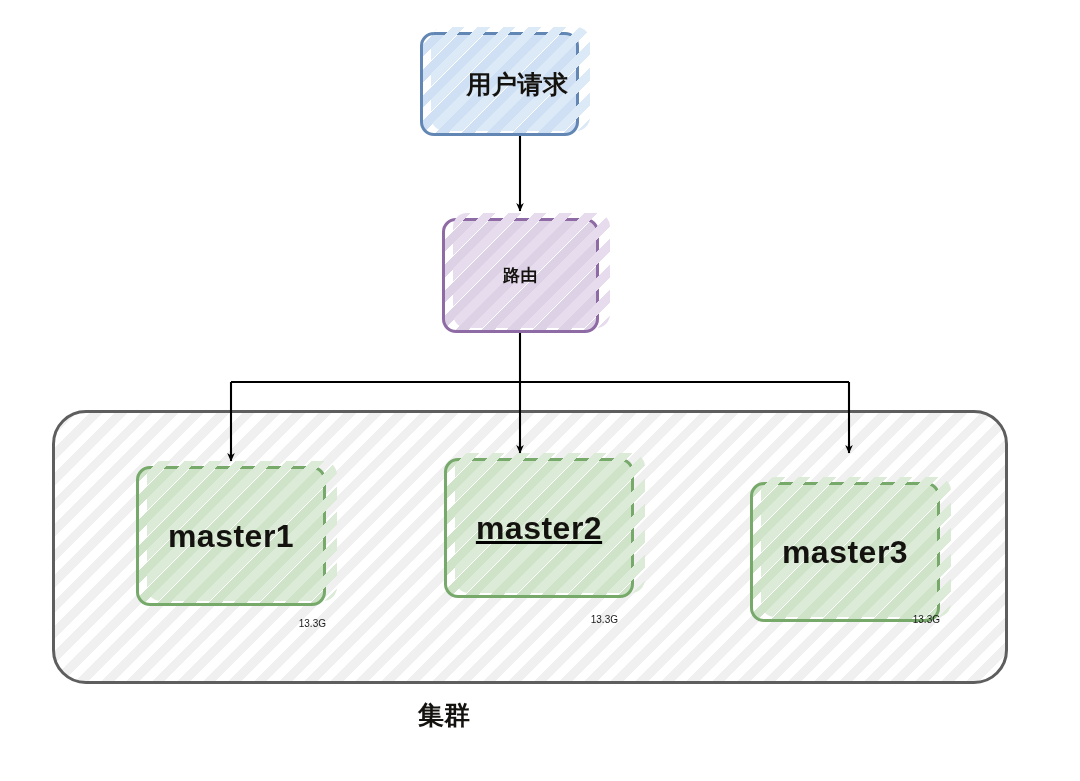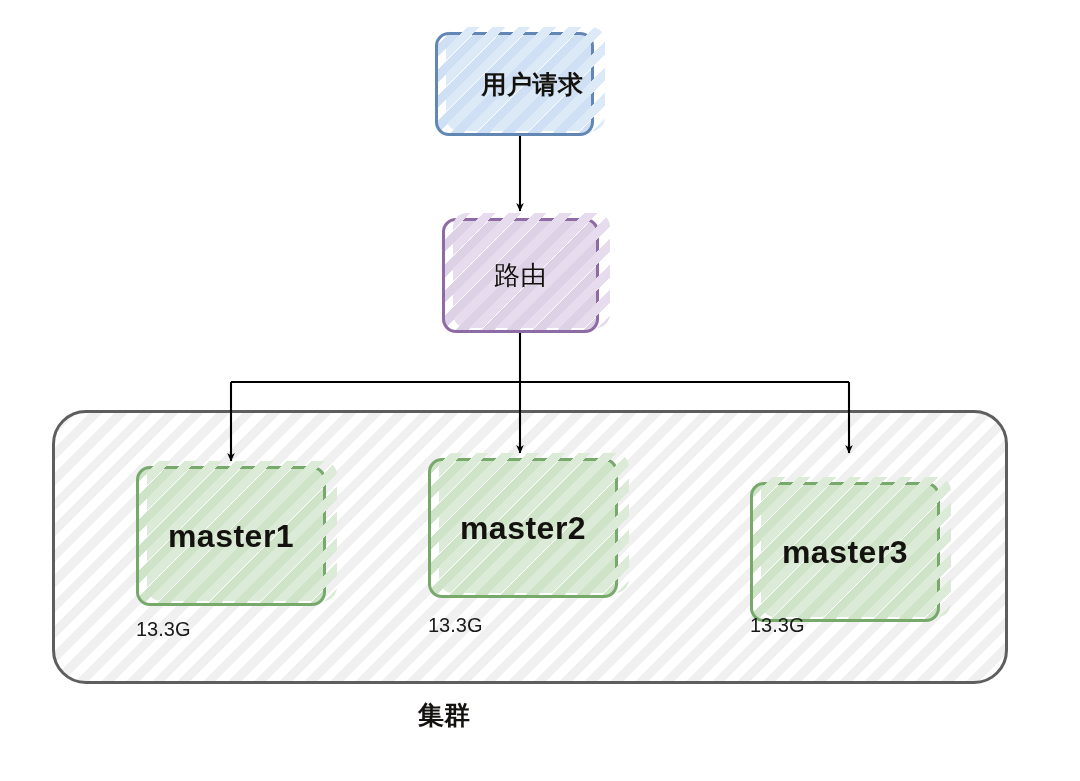--- a/index.html
+++ b/index.html
@@ -29,21 +29,21 @@
   }
   .node .node-label {
     position: relative;
     z-index: 3;
     color: #14120f;
     letter-spacing: 0.5px;
   }
 
   
   #node-user-request {
-    left: 435px;
+    left: 420px;
     top: 32px;
     width: 159px;
     height: 104px;
     border: 3px solid #6287b5;
     border-radius: 14px;
     background-color: #ffffff;
     background-image: repeating-linear-gradient(
       -45deg,
       #cfe0f4 0px,
       #cfe0f4 9px,
@@ -85,22 +85,22 @@
     background-color: #ffffff;
     background-image: repeating-linear-gradient(
       -45deg,
       #ddd1e6 0px,
       #ddd1e6 9px,
       #ffffff 9px,
       #ffffff 18px
     );
   }
   #node-routing .node-label {
-    font-size: 26px;
-    font-weight: 400;
+    font-size: 17px;
+    font-weight: 700;
   }
   .hatch-bleed-purple {
     position: absolute;
     left: 8px;
     top: -8px;
     width: 157px;
     height: 115px;
     border-radius: 14px;
     background-image: repeating-linear-gradient(
       -45deg,
@@ -164,30 +164,30 @@
       -45deg,
       #dcebd7 0px,
       #dcebd7 9px,
       rgba(255,255,255,0) 9px,
       rgba(255,255,255,0) 18px
     );
     z-index: 0;
   }
 
   #node-master1 { left: 136px; top: 466px; }
-  #node-master2 { left: 428px; top: 458px; }
+  #node-master2 { left: 444px; top: 458px; text-decoration: underline; }
   #node-master3 { left: 750px; top: 482px; }
 
   
   .capacity-caption {
     position: absolute;
     z-index: 2;
-    font-size: 20px;
+    font-size: 10px;
     color: #1a1a1a;
-    text-align: left;
+    text-align: right;
     width: 190px;
   }
   #capacity-master1 { left: 136px; top: 618px; }
   #capacity-master2 { left: 428px; top: 614px; }
   #capacity-master3 { left: 750px; top: 614px; }
 
   
   #cluster-caption {
     position: absolute;
     left: 0;

